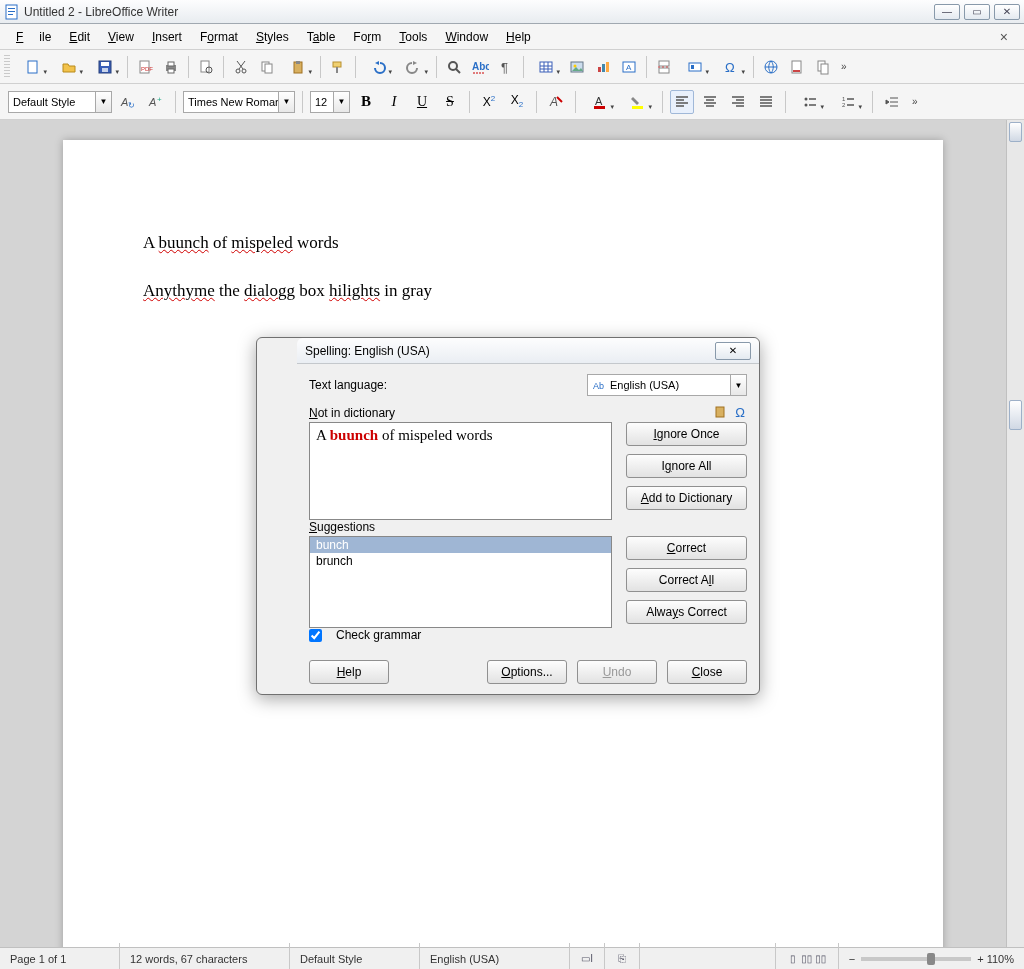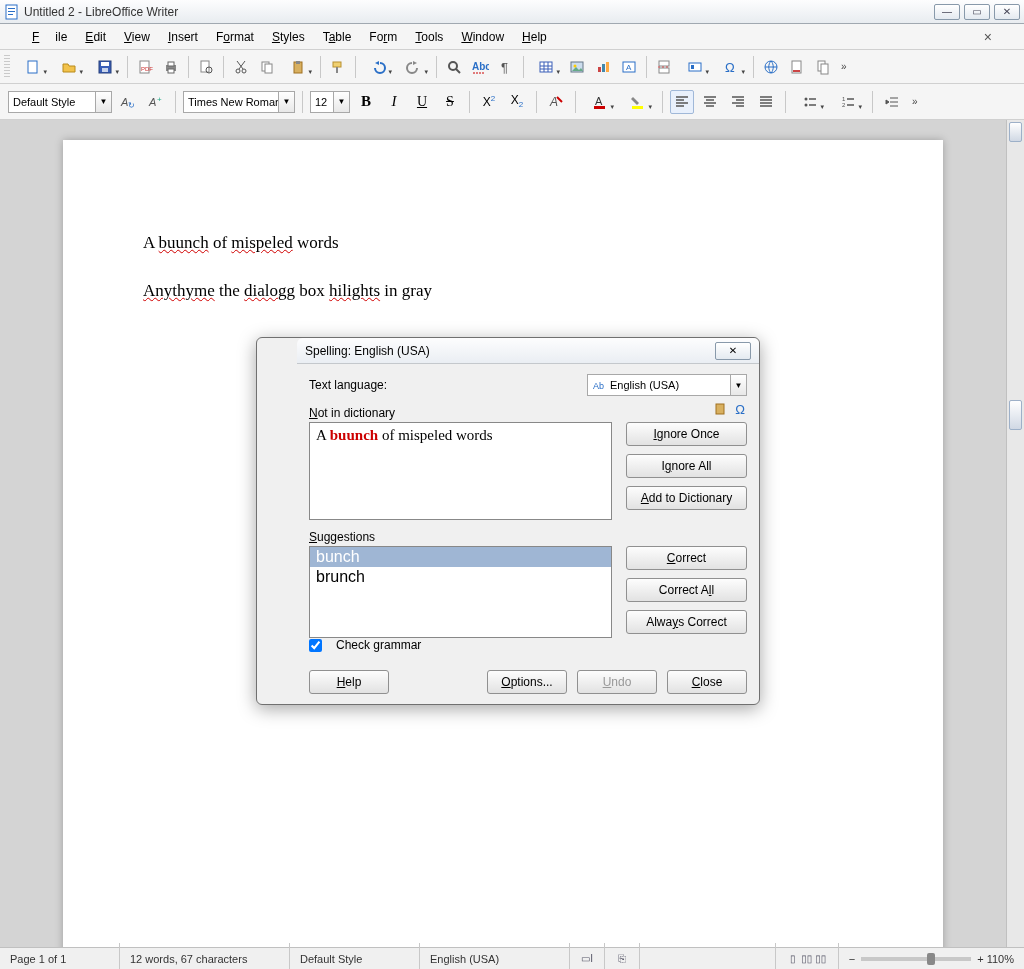--- a/index.html
+++ b/index.html
@@ -4,21 +4,21 @@
 <style>
 * { box-sizing: border-box; margin: 0; padding: 0; }
 body { font-family: "Segoe UI", Tahoma, sans-serif; font-size: 12px; background: #d4d4d4; width: 1024px; height: 969px; overflow: hidden; position: relative; }
 
 .titlebar { height: 24px; background: linear-gradient(#fdfdfe, #e8ecf0); border-bottom: 1px solid #a0a8b0; display: flex; align-items: center; padding: 0 4px; }
 .titlebar .doc-icon { width: 16px; height: 16px; margin-right: 4px; }
 .titlebar .title { flex: 1; color: #333; }
 .win-controls { display: flex; gap: 4px; }
 .win-btn { width: 26px; height: 16px; border: 1px solid #8899aa; background: linear-gradient(#fff,#e4eaf0); border-radius: 2px; display:flex; align-items:center; justify-content:center; font-size:10px; color:#445; cursor:pointer;}
 
-.menubar { height: 26px; background: #f5f5f5; border-bottom: 1px solid #d0d0d0; display: flex; align-items: center; padding: 0 24px; gap: 2px; }
+.menubar { height: 26px; background: #f5f5f5; border-bottom: 1px solid #d0d0d0; display: flex; align-items: center; padding: 0 8px; gap: 2px; }
 .menubar span { padding: 4px 8px; cursor: pointer; }
 .menu-close { margin-left: auto; font-size: 14px; color: #555; cursor:pointer; padding:2px 6px;}
 
 .toolbar { background: #f5f5f5; border-bottom: 1px solid #d0d0d0; display: flex; align-items: center; padding: 2px 4px; gap: 2px; height: 34px; }
 .toolbar .grip { width:6px; height:24px; background:repeating-linear-gradient(#888,#888 1px,transparent 1px,transparent 3px); margin-right:4px; opacity:.4;}
 .tool-btn { width: 24px; height: 24px; display:flex; align-items:center; justify-content:center; border:1px solid transparent; cursor:pointer; border-radius:2px;}
 .tool-btn.drop { width: 34px; position:relative;}
 .tool-btn.drop::after { content:"▾"; font-size:7px; position:absolute; right:2px; bottom:2px; color:#444;}
 .sep { width:1px; height:22px; background:#c8c8c8; margin:0 3px;}
 .chev { font-size:10px; color:#444; padding:0 4px; cursor:pointer;}
@@ -41,21 +41,21 @@
 .dlg-title { height:26px; display:flex; align-items:center; padding:0 8px; background:linear-gradient(#fdfdfe,#eaeef3); border-bottom:1px solid #c4c8cc; border-radius:6px 6px 0 0;}
 .dlg-title span{flex:1; font-size:12px;}
 .dlg-close{ width:36px; height:18px; border:1px solid #8899aa; background:linear-gradient(#fff,#e4eaf0); border-radius:2px; display:flex; align-items:center; justify-content:center; font-size:10px; cursor:pointer;}
 .dlg-body{ padding:10px 12px;}
 .row{display:flex; align-items:center; margin-bottom:0; gap:10px;}
 .row label{min-width:110px;}
 .btn{ width:121px; height:24px; border:1px solid #909090; background:linear-gradient(#fdfdfd,#e2e2e2); border-radius:3px; font-size:12px; cursor:pointer;}
 .textbox{ border:1px solid #888; background:#fff; width:354px; height:98px; padding:4px 6px; font-family:"Times New Roman",serif; font-size:15px;}
 .textbox .err{ color:#cc0000; font-weight:bold;}
 .listbox{ border:1px solid #888; background:#fff; width:354px; height:92px; overflow:auto;}
-.listbox .opt{ padding:1px 6px; font-size:16px; cursor:pointer;}
+.listbox .opt{ padding:1px 6px; font-size:12px; cursor:pointer;}
 .listbox .opt.sel{ background:#9fb6d4; color:#fff;}
 .dlg-section-label{ font-size:12px; margin:4px 0 2px 0;}
 .icon-row{display:flex; gap:6px; margin-left:auto;}
 .dlg-btn-col{display:flex; flex-direction:column; gap:8px;}
 .dlg-cols{display:flex; gap:14px; align-items:flex-start;}
 .check-row{display:flex; align-items:center; gap:14px; margin-top:0;}
 .dlg-footer{display:flex; gap:10px; margin-top:14px; padding-top:4px;}
 .dlg-footer .btn{width:80px;}
 .dlg-footer .spacer{flex:1;}
 
@@ -408,21 +408,21 @@
       <label>Text language:</label>
       <div style="flex:1"></div>
       <div class="combo" style="width:160px">
         <svg width="14" height="14" style="margin-right:4px">
             <text x="1" y="11" font-size="9" fill="#2a6fc7">Ab</text>
           </svg>
         <span>English (USA)</span>
           <div class="arrow">▼</div>
       </div>
     </div>
-    <div style="display:flex;margin-top:6px;">
+    <div style="display:flex;align-items:center;margin-top:6px;">
       <div class="dlg-section-label"><u class="acc">N</u>ot in dictionary</div>
       <div class="icon-row" style="margin-left:auto">
         <span class="small-ico">
             <svg width="14" height="14">
               <rect x="3" y="2" width="8" height="10" fill="#d8b060" stroke="#a07020"></rect>
             </svg>
           </span>
         <span class="small-ico">
             <span style="color:#2a6fc7;font-size:13px">Ω</span>
           </span>
@@ -431,21 +431,21 @@
     <div class="dlg-cols">
       <div class="textbox">
         <span>A </span><span class="err">buunch</span><span> of mispeled words</span>
       </div>
       <div class="dlg-btn-col">
         <button class="btn"><u class="acc">I</u>gnore Once</button>
         <button class="btn">I<u class="acc">g</u>nore All</button>
         <button class="btn"><u class="acc">A</u>dd to Dictionary</button>
       </div>
     </div>
-    <div class="dlg-section-label" style="margin-top:10px"><u class="acc">S</u>uggestions</div>
+    <div class="dlg-section-label" style="margin-top:0"><u class="acc">S</u>uggestions</div>
     <div class="dlg-cols">
       <div class="listbox">
         <div class="opt sel">bunch</div>
         <div class="opt">brunch</div>
       </div>
       <div class="dlg-btn-col">
         <button class="btn"><u class="acc">C</u>orrect</button>
         <button class="btn">Correct A<u class="acc">l</u>l</button>
         <button class="btn">Alwa<u class="acc">y</u>s Correct</button>
       </div>

